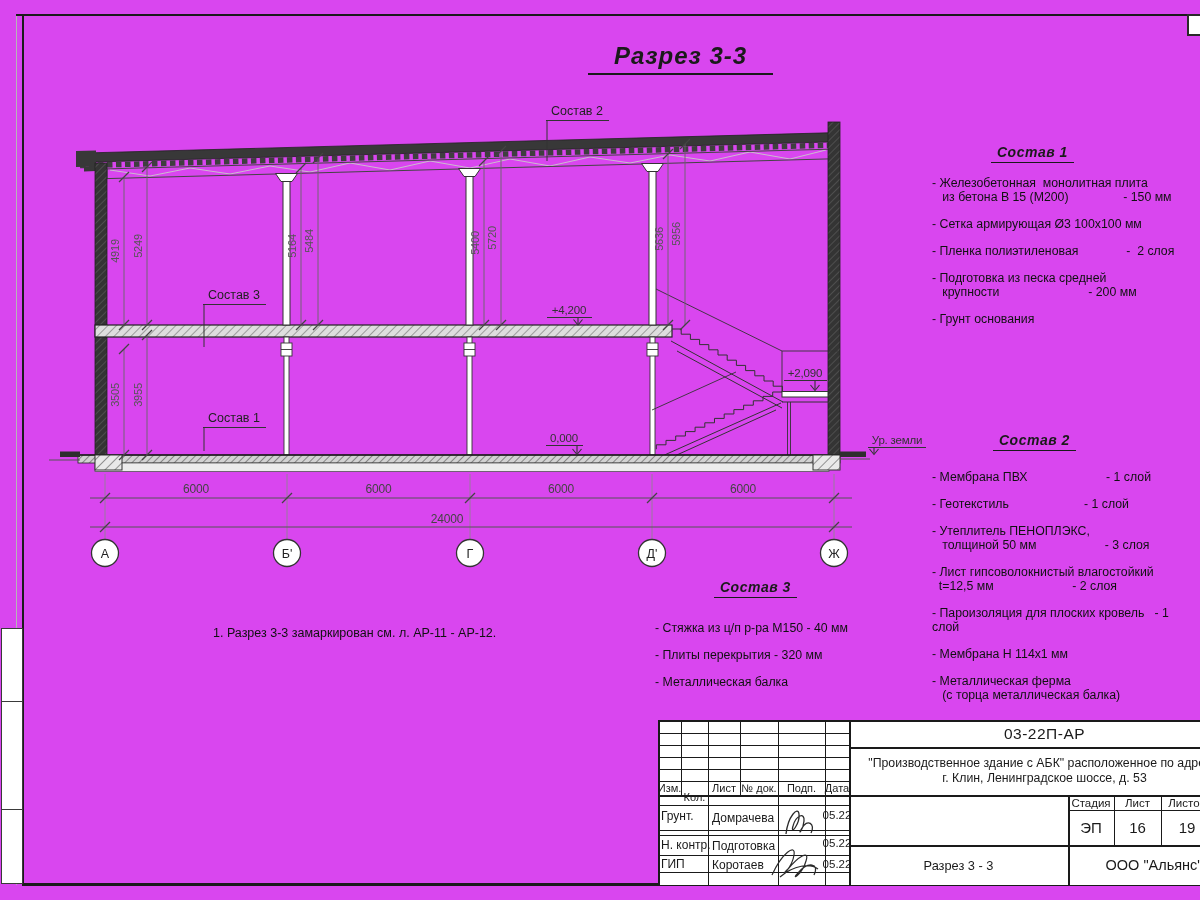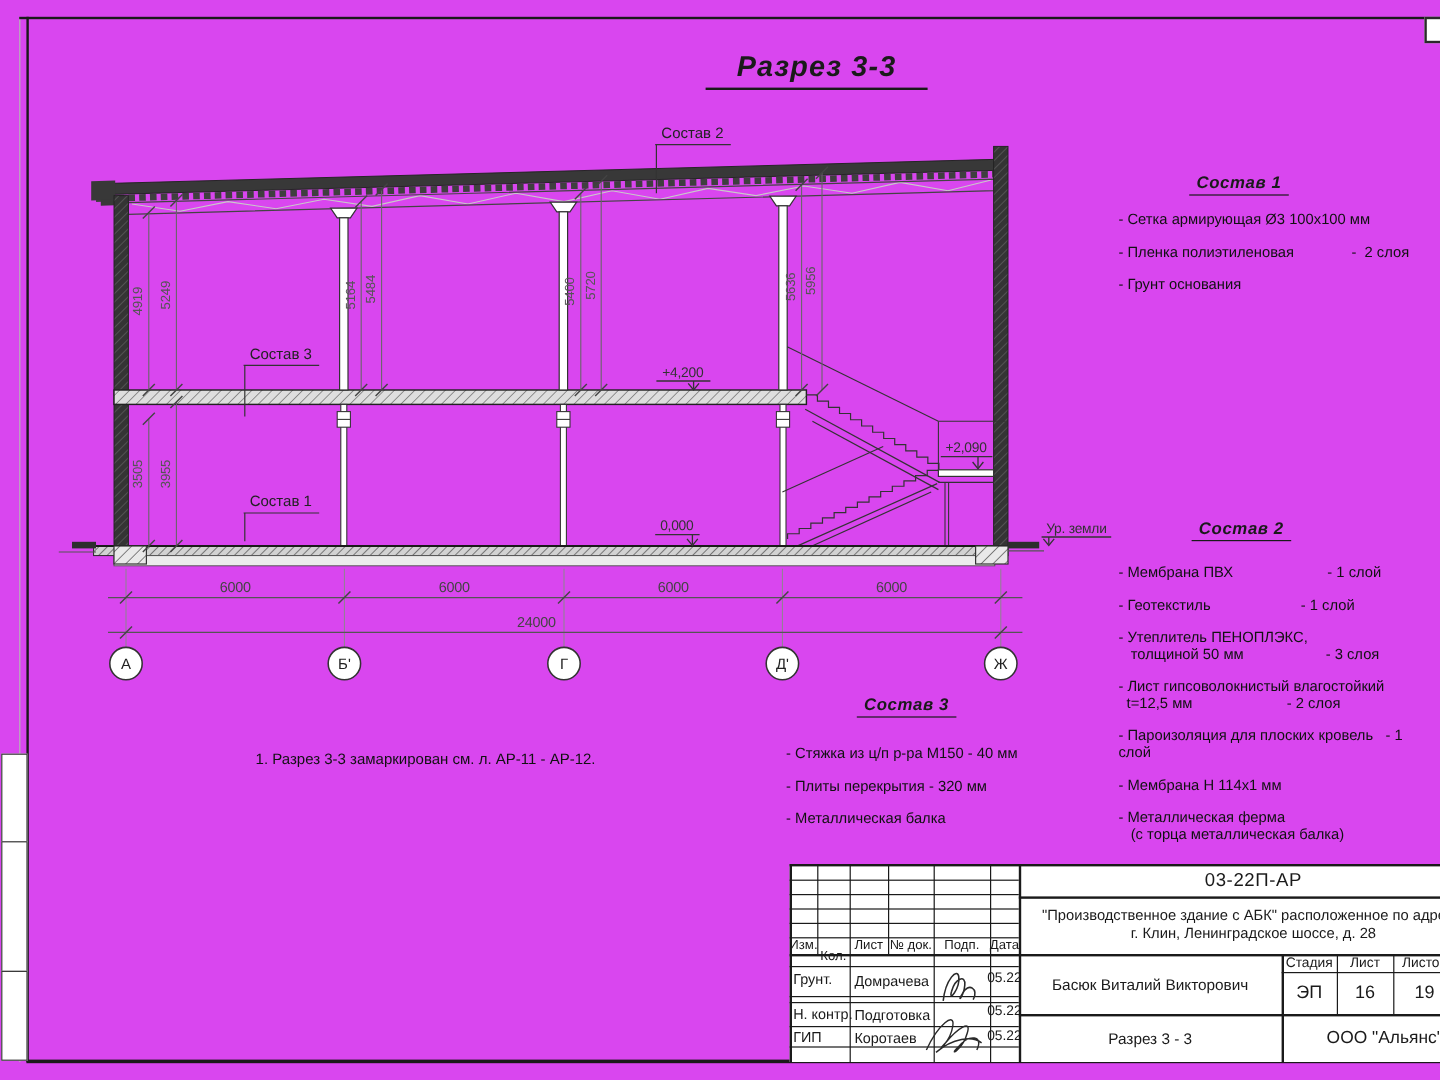--- a/index.html
+++ b/index.html
@@ -257,22 +257,26 @@
       <text class="axtxt" x="105" y="557.5" text-anchor="middle">А</text>
       <text class="axtxt" x="287" y="557.5" text-anchor="middle">Б'</text>
       <text class="axtxt" x="470" y="557.5" text-anchor="middle">Г</text>
       <text class="axtxt" x="652" y="557.5" text-anchor="middle">Д'</text>
       <text class="axtxt" x="834" y="557.5" text-anchor="middle">Ж</text>
     </g>
   </svg>
 
   <div class="comp-title" style="left:991px;top:144px;">Состав 1</div>
   <div class="comp-items" style="left:932px;top:176px;width:266px;">
+    <div class="comp-item">- Железобетонная  монолитная плита
+   из бетона В 15 (М200)                - 150 мм</div>
     <div class="comp-item">- Сетка армирующая Ø3 100х100 мм</div>
     <div class="comp-item">- Пленка полиэтиленовая              -  2 слоя</div>
+    <div class="comp-item">- Подготовка из песка средней
+   крупности                          - 200 мм</div>
     <div class="comp-item">- Грунт основания</div>
   </div>
 
   <div class="comp-title" style="left:993px;top:432px;">Состав 2</div>
   <div class="comp-items" style="left:932px;top:470px;width:266px;">
     <div class="comp-item">- Мембрана ПВХ                       - 1 слой</div>
     <div class="comp-item">- Геотекстиль                      - 1 слой</div>
     <div class="comp-item">- Утеплитель ПЕНОПЛЭКС,
    толщиной 50 мм                    - 3 слоя</div>
     <div class="comp-item">- Лист гипсоволокнистый влагостойкий
@@ -341,23 +345,22 @@
     <svg class="abs" style="left:120px;top:80px;" width="47" height="38" viewBox="0 0 47 38">
       <path d="M8 34 C10 16 20 6 21 14 C22 24 12 36 15 26 C18 15 27 12 26 21 C25 31 19 36 24 28 C29 18 38 24 33 33" fill="none" stroke="#2a2a2a" stroke-width="1.3"></path>
     </svg>
     <svg class="abs" style="left:108px;top:115px;" width="64" height="48" viewBox="0 0 64 48">
       <path d="M6 40 C16 18 30 8 28 20 C26 34 12 44 22 34 C32 22 44 14 40 26 C36 40 24 46 32 38 C42 26 54 28 48 40 M14 42 C28 30 44 28 52 34" fill="none" stroke="#2a2a2a" stroke-width="1.2"></path>
     </svg>
 
     <div class="c" style="left:191px;top:0;width:391px;height:27px;font-size:15.5px;letter-spacing:.5px;">03-22П-АР</div>
     <div class="c" style="left:191px;top:27px;width:391px;height:48px;font-size:12.3px;line-height:15px;flex-direction:column;">
       <div style="white-space:nowrap;">"Производственное здание с АБК" расположенное по адресу:</div>
-      <div style="white-space:nowrap;">г. Клин, Ленинградское шоссе, д. 28</div>
+      <div style="white-space:nowrap;">г. Клин, Ленинградское шоссе, д. 53</div>
     </div>
-    <div class="c" style="left:191px;top:75px;width:219px;height:50px;font-size:12.8px;">Басюк Виталий Викторович</div>
     <div class="c" style="left:410px;top:75px;width:46px;height:15px;font-size:11.5px;">Стадия</div>
     <div class="c" style="left:456px;top:75px;width:47px;height:15px;font-size:11.5px;">Лист</div>
     <div class="c" style="left:503px;top:75px;width:52px;height:15px;font-size:11.5px;">Листов</div>
     <div class="c" style="left:410px;top:90px;width:46px;height:35px;font-size:15px;">ЭП</div>
     <div class="c" style="left:456px;top:90px;width:47px;height:35px;font-size:15px;">16</div>
     <div class="c" style="left:503px;top:90px;width:52px;height:35px;font-size:15px;">19</div>
     <div class="c" style="left:191px;top:125px;width:219px;height:40px;font-size:12.8px;">Разрез 3 - 3</div>
     <div class="c" style="left:410px;top:125px;width:172px;height:40px;font-size:14.5px;">ООО "Альянс"</div>
   </div>
 

